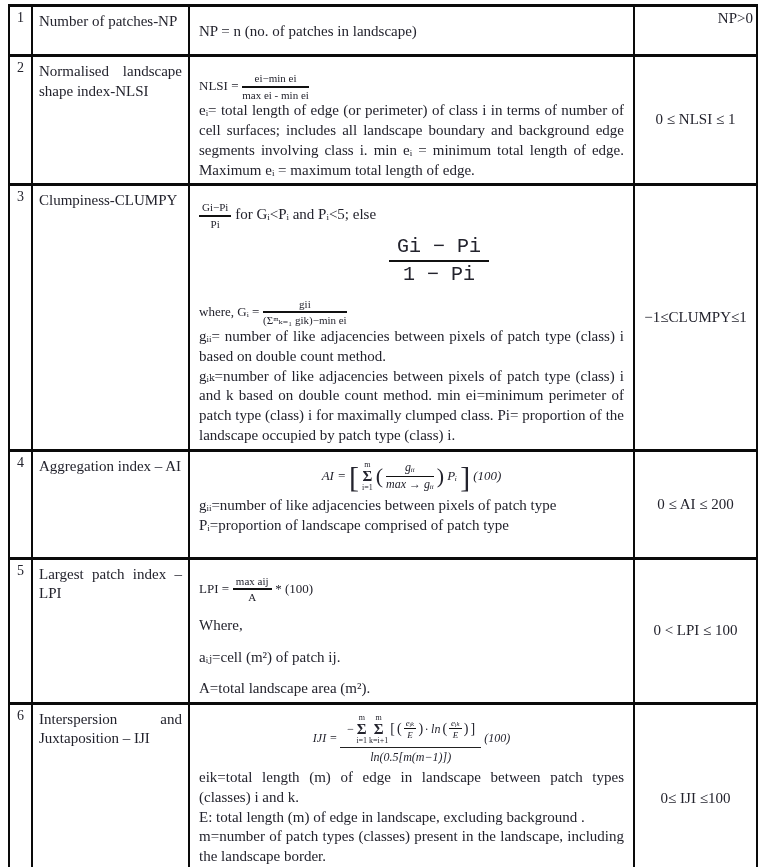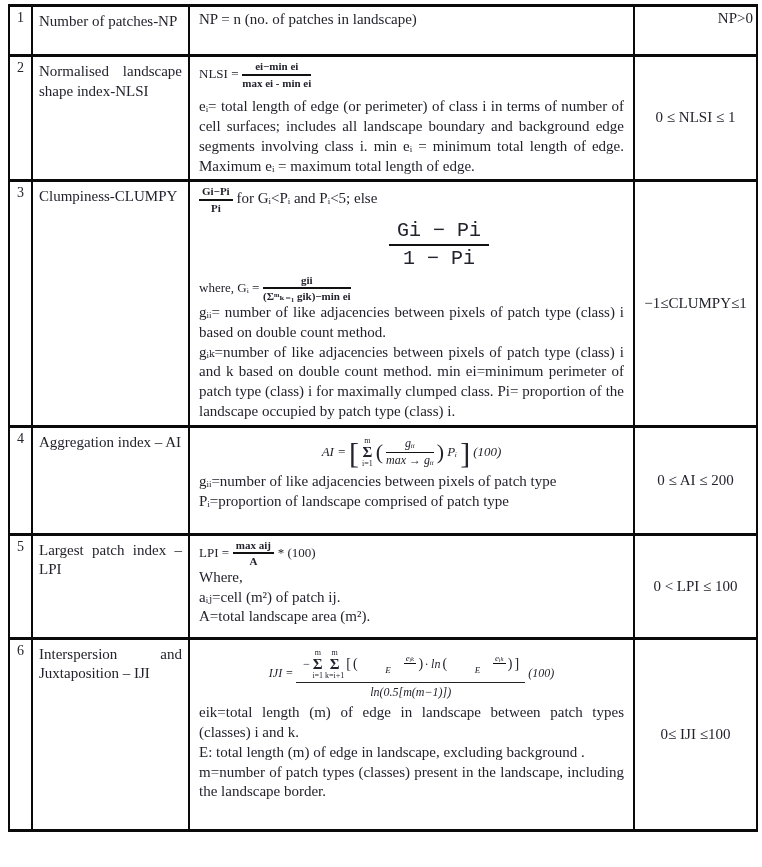--- a/index.html
+++ b/index.html
@@ -21,45 +21,45 @@
   .h-r4{height:108px}.h-r5{height:104px}.h-r6{height:192px}
   td.numcell{text-align:center;padding:2px 1px;font-size:14px;}
   td.indcell{text-align:justify;padding:5px 6px;}
   td.fcell{padding:3px 9px;}
   td.rcell{text-align:center;vertical-align:middle;padding:2px 3px;}
   td.rcell.va-top{vertical-align:top;text-align:right;}
   
   .frac{display:inline-block;text-align:center;vertical-align:middle;line-height:1.15;}
   .frac .fnum{display:block;border-bottom:2px solid #111;padding:0 3px 1px;}
   .frac .fden{display:block;padding-top:1px;}
-  .frac-sb{font-weight:bold;font-size:11px;}          
+  .frac-sb{font-weight:normal;font-size:11px;}          
   .frac-big{font-size:20px;font-family:Liberation Mono, monospace;}
   .frac-big .fnum{border-bottom-width:2px;padding:0 8px 2px;}
   .frac-eq{font-size:12px;font-style:italic;}
   .frac-eq .fnum{border-bottom-width:1px;}
   .frac-tiny{font-size:9px;font-style:italic;}
-  .frac-tiny .fnum{border-bottom-width:1px;padding:0 2px;margin-left:44px;}
+  .frac-tiny .fnum{border-bottom-width:1px;padding:0 2px;}
   
   .sum{display:inline-flex;flex-direction:column;align-items:center;line-height:1;vertical-align:middle;font-style:normal;}
   .sum .lim{font-size:8px;letter-spacing:0;}
   .sum .sig{font-size:15px;font-weight:bold;}
   
   .eq-center{text-align:center;margin:6px 0 4px;}
   .eq-row{display:inline-flex;align-items:center;gap:3px;font-style:italic;font-size:13px;}
   .br{font-size:30px;font-weight:300;line-height:.9;font-style:normal;}
   .pr{font-size:22px;font-weight:300;line-height:.9;font-style:normal;}
   .pr-sm{font-size:14px;font-weight:300;line-height:.9;font-style:normal;}
   .bigfrac{display:inline-flex;flex-direction:column;align-items:center;line-height:1.2;}
   .bigfrac .bf-num{display:inline-flex;align-items:center;gap:2px;border-bottom:1px solid #222;padding:0 6px 2px;}
   .bigfrac .bf-den{padding-top:2px;}
   .just{text-align:justify;line-height:1.32;}
-  .fline{line-height:1.3;}
+  .fline{line-height:1.3;margin-top:12px;}
   .lhs-lg{font-size:13px;text-align:center;}
   .shift-r{padding-left:55px;}
-  .mt6{margin-top:8px;}
+  .mt6{}
 </style>
 </head>
 <body>
 
 <div class="page">
 <table>
   <colgroup>
     <col style="width:23px">
         <col style="width:157px">
         <col style="width:445px">

